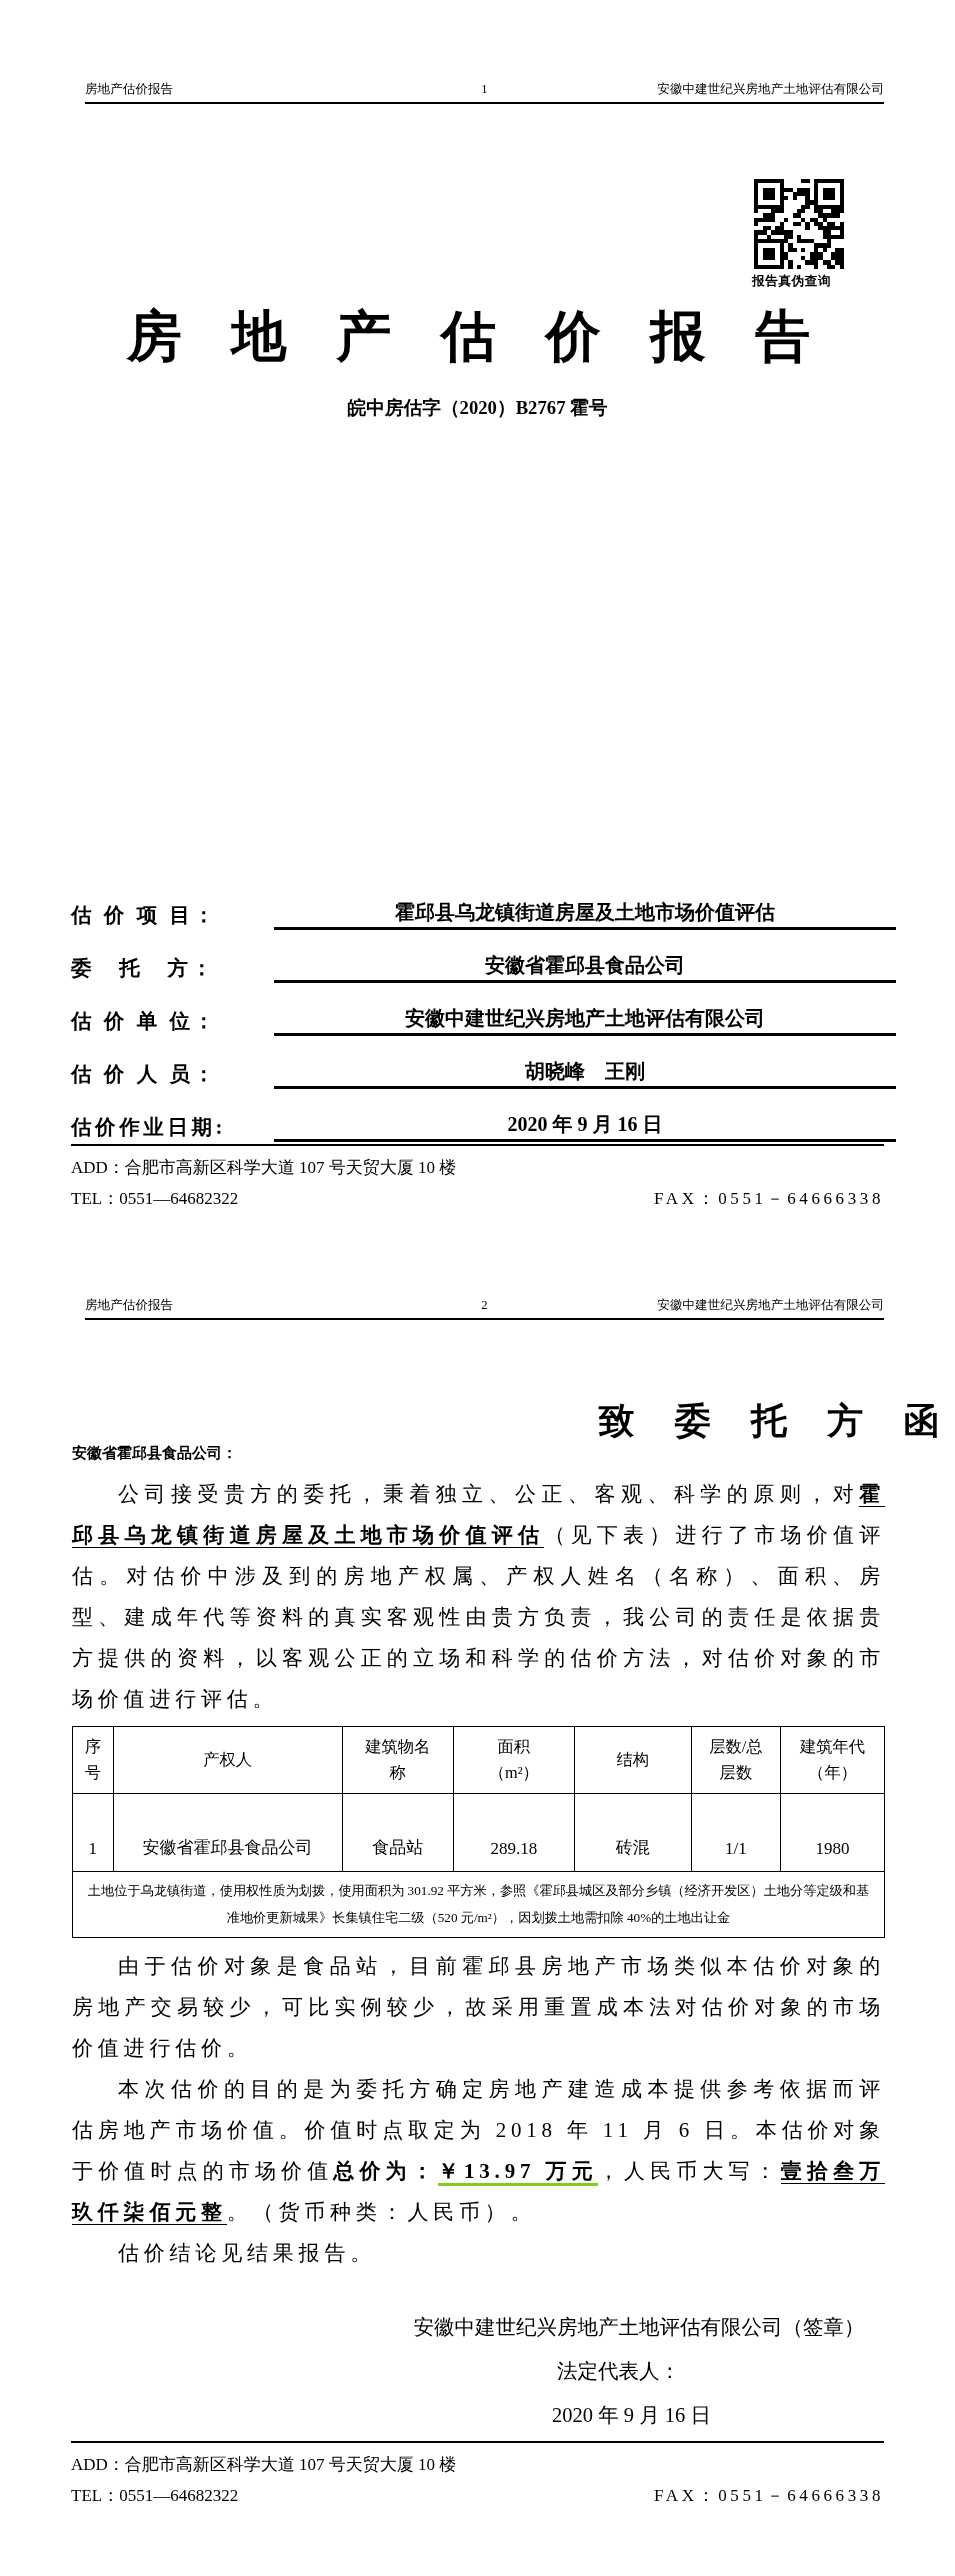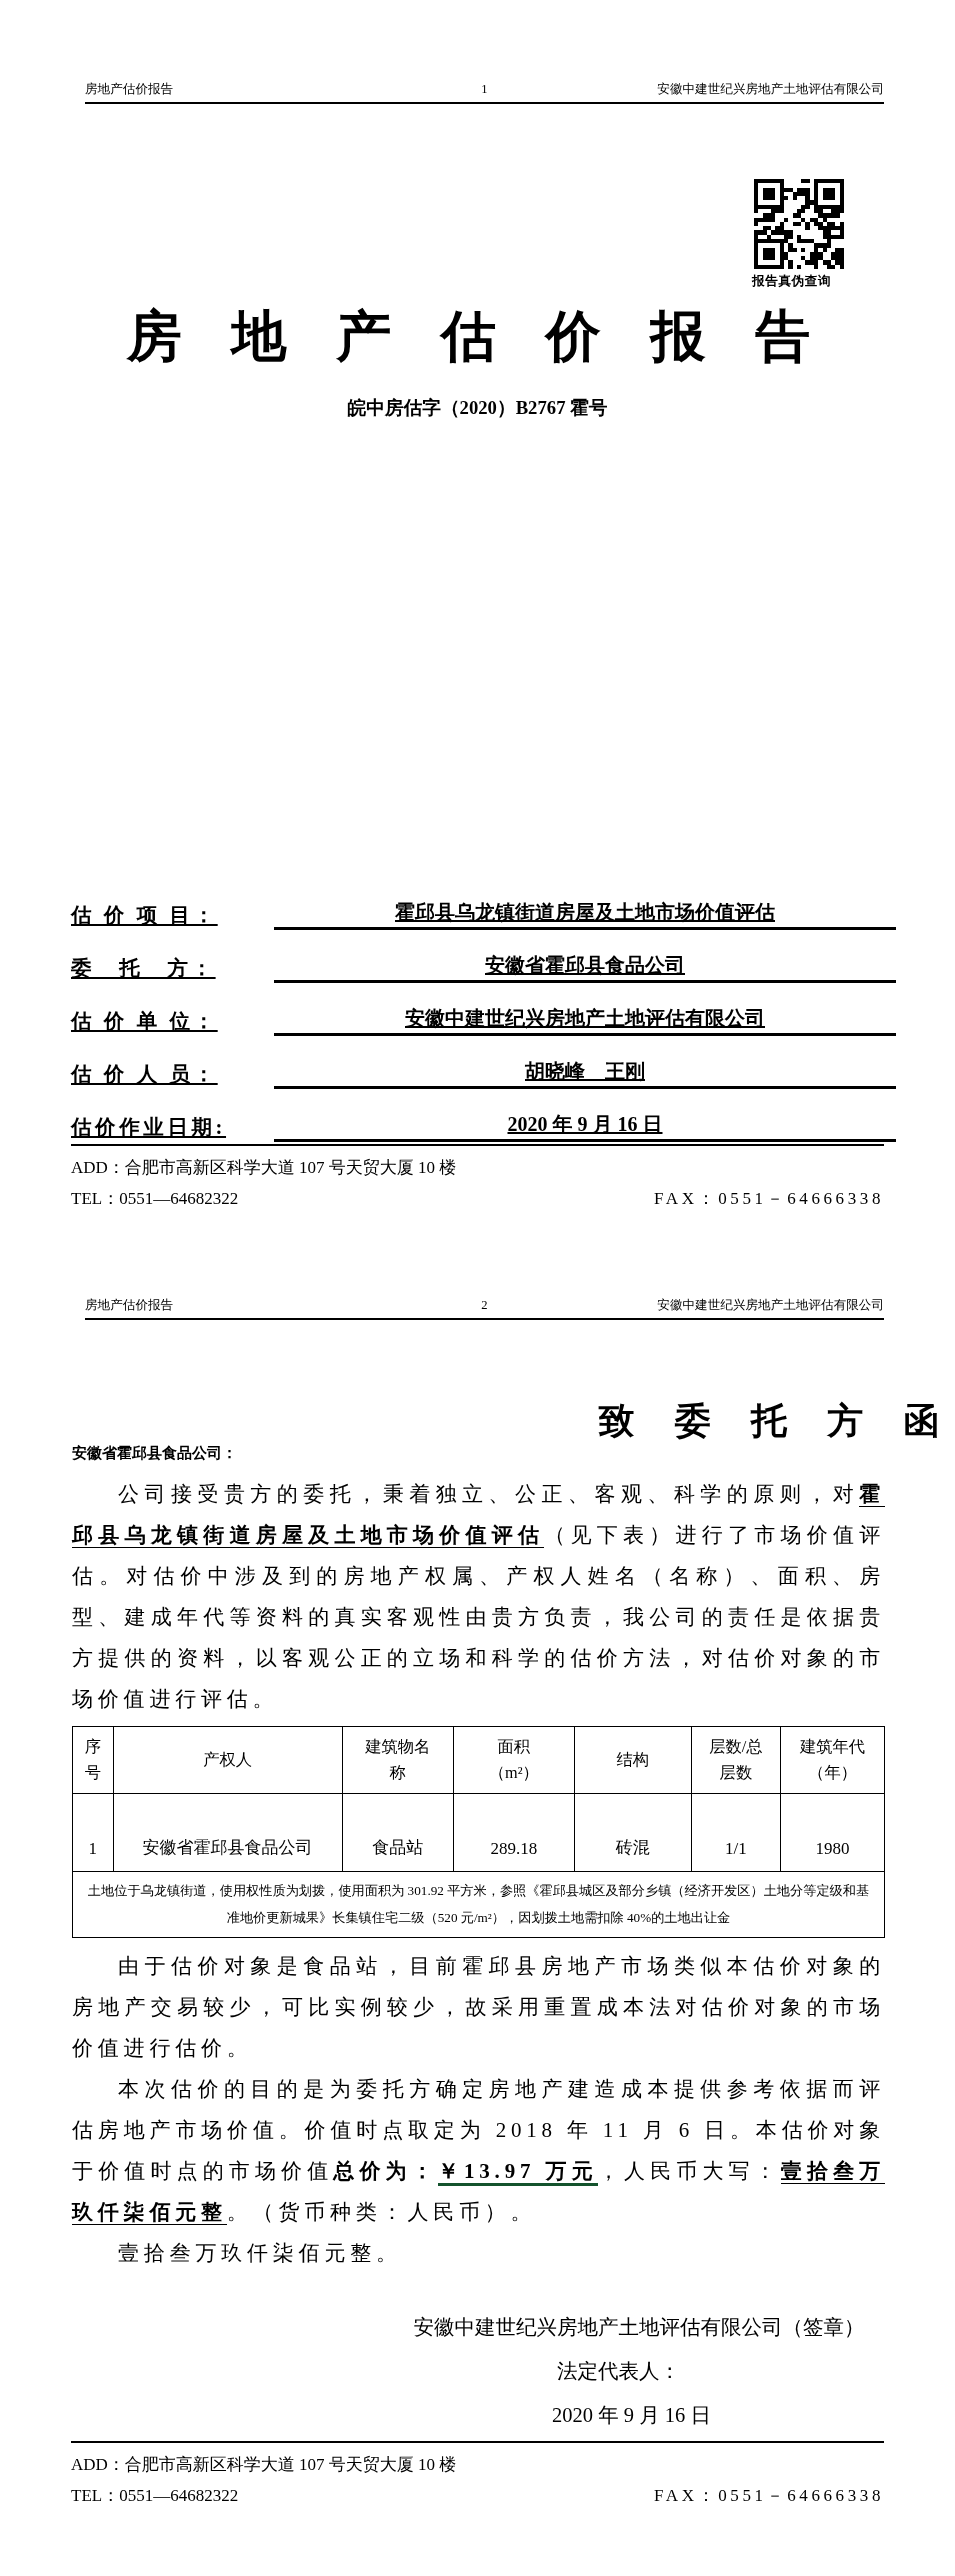--- a/index.html
+++ b/index.html
@@ -34,21 +34,21 @@
 
   .report-title{
     position:absolute;top:300px;left:0;right:0;
     text-align:center;font-size:55px;font-weight:bold;letter-spacing:18px;
   }
   .doc-number{
     position:absolute;top:395px;left:0;right:0;
     text-align:center;font-size:18.7px;font-weight:bold;
   }
 
-  .form-fields{position:absolute;top:877px;left:71px;right:59px;text-decoration:underline;}
+  .form-fields{position:absolute;top:877px;left:71px;right:59px;}
   .field-row{display:flex;align-items:flex-end;height:53px;}
   .field-label{
     width:203px;flex:none;font-size:20.5px;font-weight:bold;
     letter-spacing:3.6px;padding-bottom:1.2px;white-space:nowrap;
   }
   .field-line{
     flex:1;border-bottom:3px solid #000;
     text-align:center;font-size:20px;font-weight:bold;
     padding-bottom:1.2px;white-space:nowrap;
   }
@@ -59,21 +59,21 @@
     text-align:right;font-size:36px;font-weight:bold;letter-spacing:15.6px;margin-top:30px;
   }
   .flow{position:absolute;top:144px;left:72px;right:70px;}
   .salutation{font-size:15px;font-weight:bold;line-height:42px;}
   .para{
     font-size:21px;line-height:41px;letter-spacing:4.8px;
     text-align:justify;text-indent:46px;margin:0;
   }
   .bu{font-weight:bold;border-bottom:1.8px solid #000;}
   .b{font-weight:bold;}
-  .money{font-weight:bold;border-bottom:3px solid #14532d;}
+  .money{font-weight:bold;border-bottom:3px solid #84cc16;}
 
   table.appraisal{
     width:100%;border-collapse:collapse;margin-top:6px;
     table-layout:fixed;
   }
   table.appraisal th,table.appraisal td{
     border:1.2px solid #000;text-align:center;padding:0;
   }
   table.appraisal th{
     font-weight:normal;font-size:16.3px;line-height:26.5px;
@@ -350,21 +350,21 @@
       <tr>
         <td class="notecell" colspan="7">土地位于乌龙镇街道，使用权性质为划拨，使用面积为 301.92 平方米，参照《霍邱县城区及部分乡镇（经济开发区）土地分等定级和基准地价更新城果》长集镇住宅二级（520 元/m²），因划拨土地需扣除 40%的土地出让金</td>
       </tr>
     </tbody>
       </table>
 
     <p class="para" style="margin-top:8.4px;">由于估价对象是食品站，目前霍邱县房地产市场类似本估价对象的房地产交易较少，可比实例较少，故采用重置成本法对估价对象的市场价值进行估价。</p>
 
     <p class="para"><span>本次估价的目的是为委托方确定房地产建造成本提供参考依据而评估房地产市场价值。价值时点取定为 2018 年 11 月 6 日。本估价对象于价值时点的市场价值</span><span class="b">总价为：</span><span class="money">￥13.97 万元</span><span>，人民币大写：</span><span class="bu">壹拾叁万玖仟柒佰元整</span><span>。（货币种类：人民币）。</span></p>
 
-    <p class="para">壹拾叁万玖仟柒佰元整。</p>
+    <p class="para">估价结论见结果报告。</p>
 
     <div class="sig-block">
       <div class="sig-company">安徽中建世纪兴房地产土地评估有限公司（签章）</div>
       <div class="sig-law">法定代表人：</div>
       <div class="sig-date">2020 年 9 月 16 日</div>
     </div>
   </div>
 
   <div class="page-footer" style="top:1153px;">
     <div class="footer-rule"></div>

